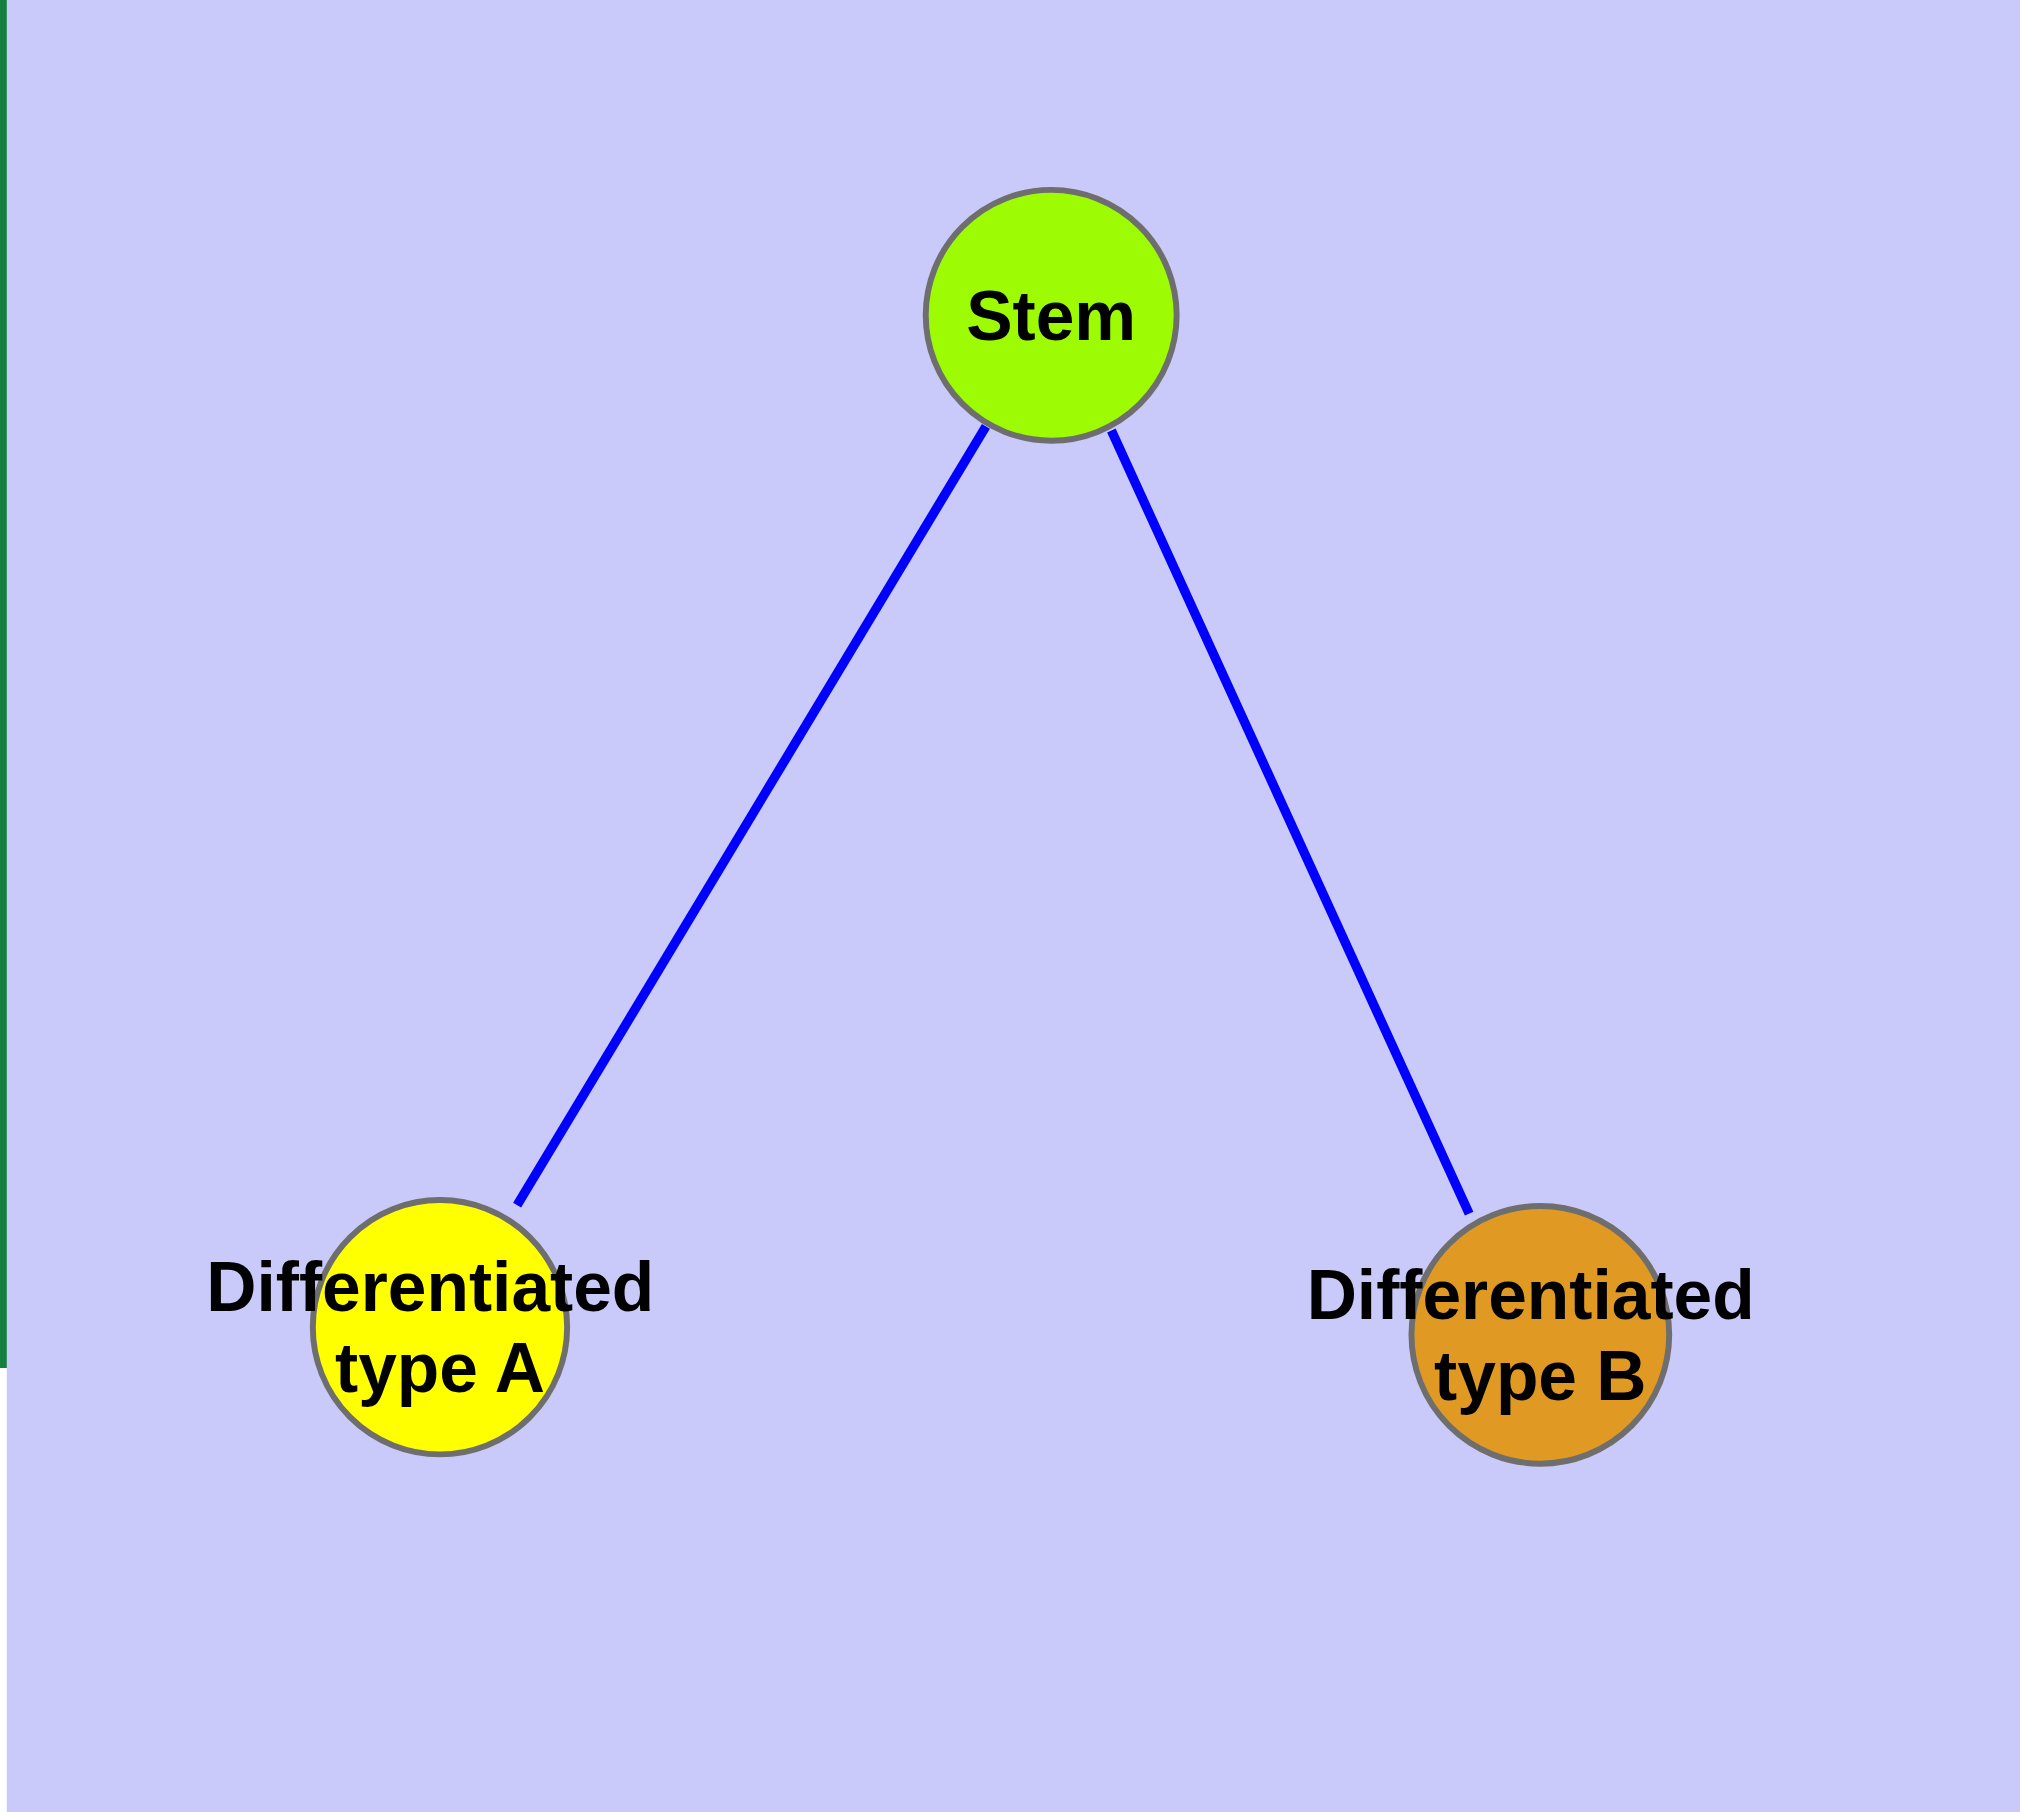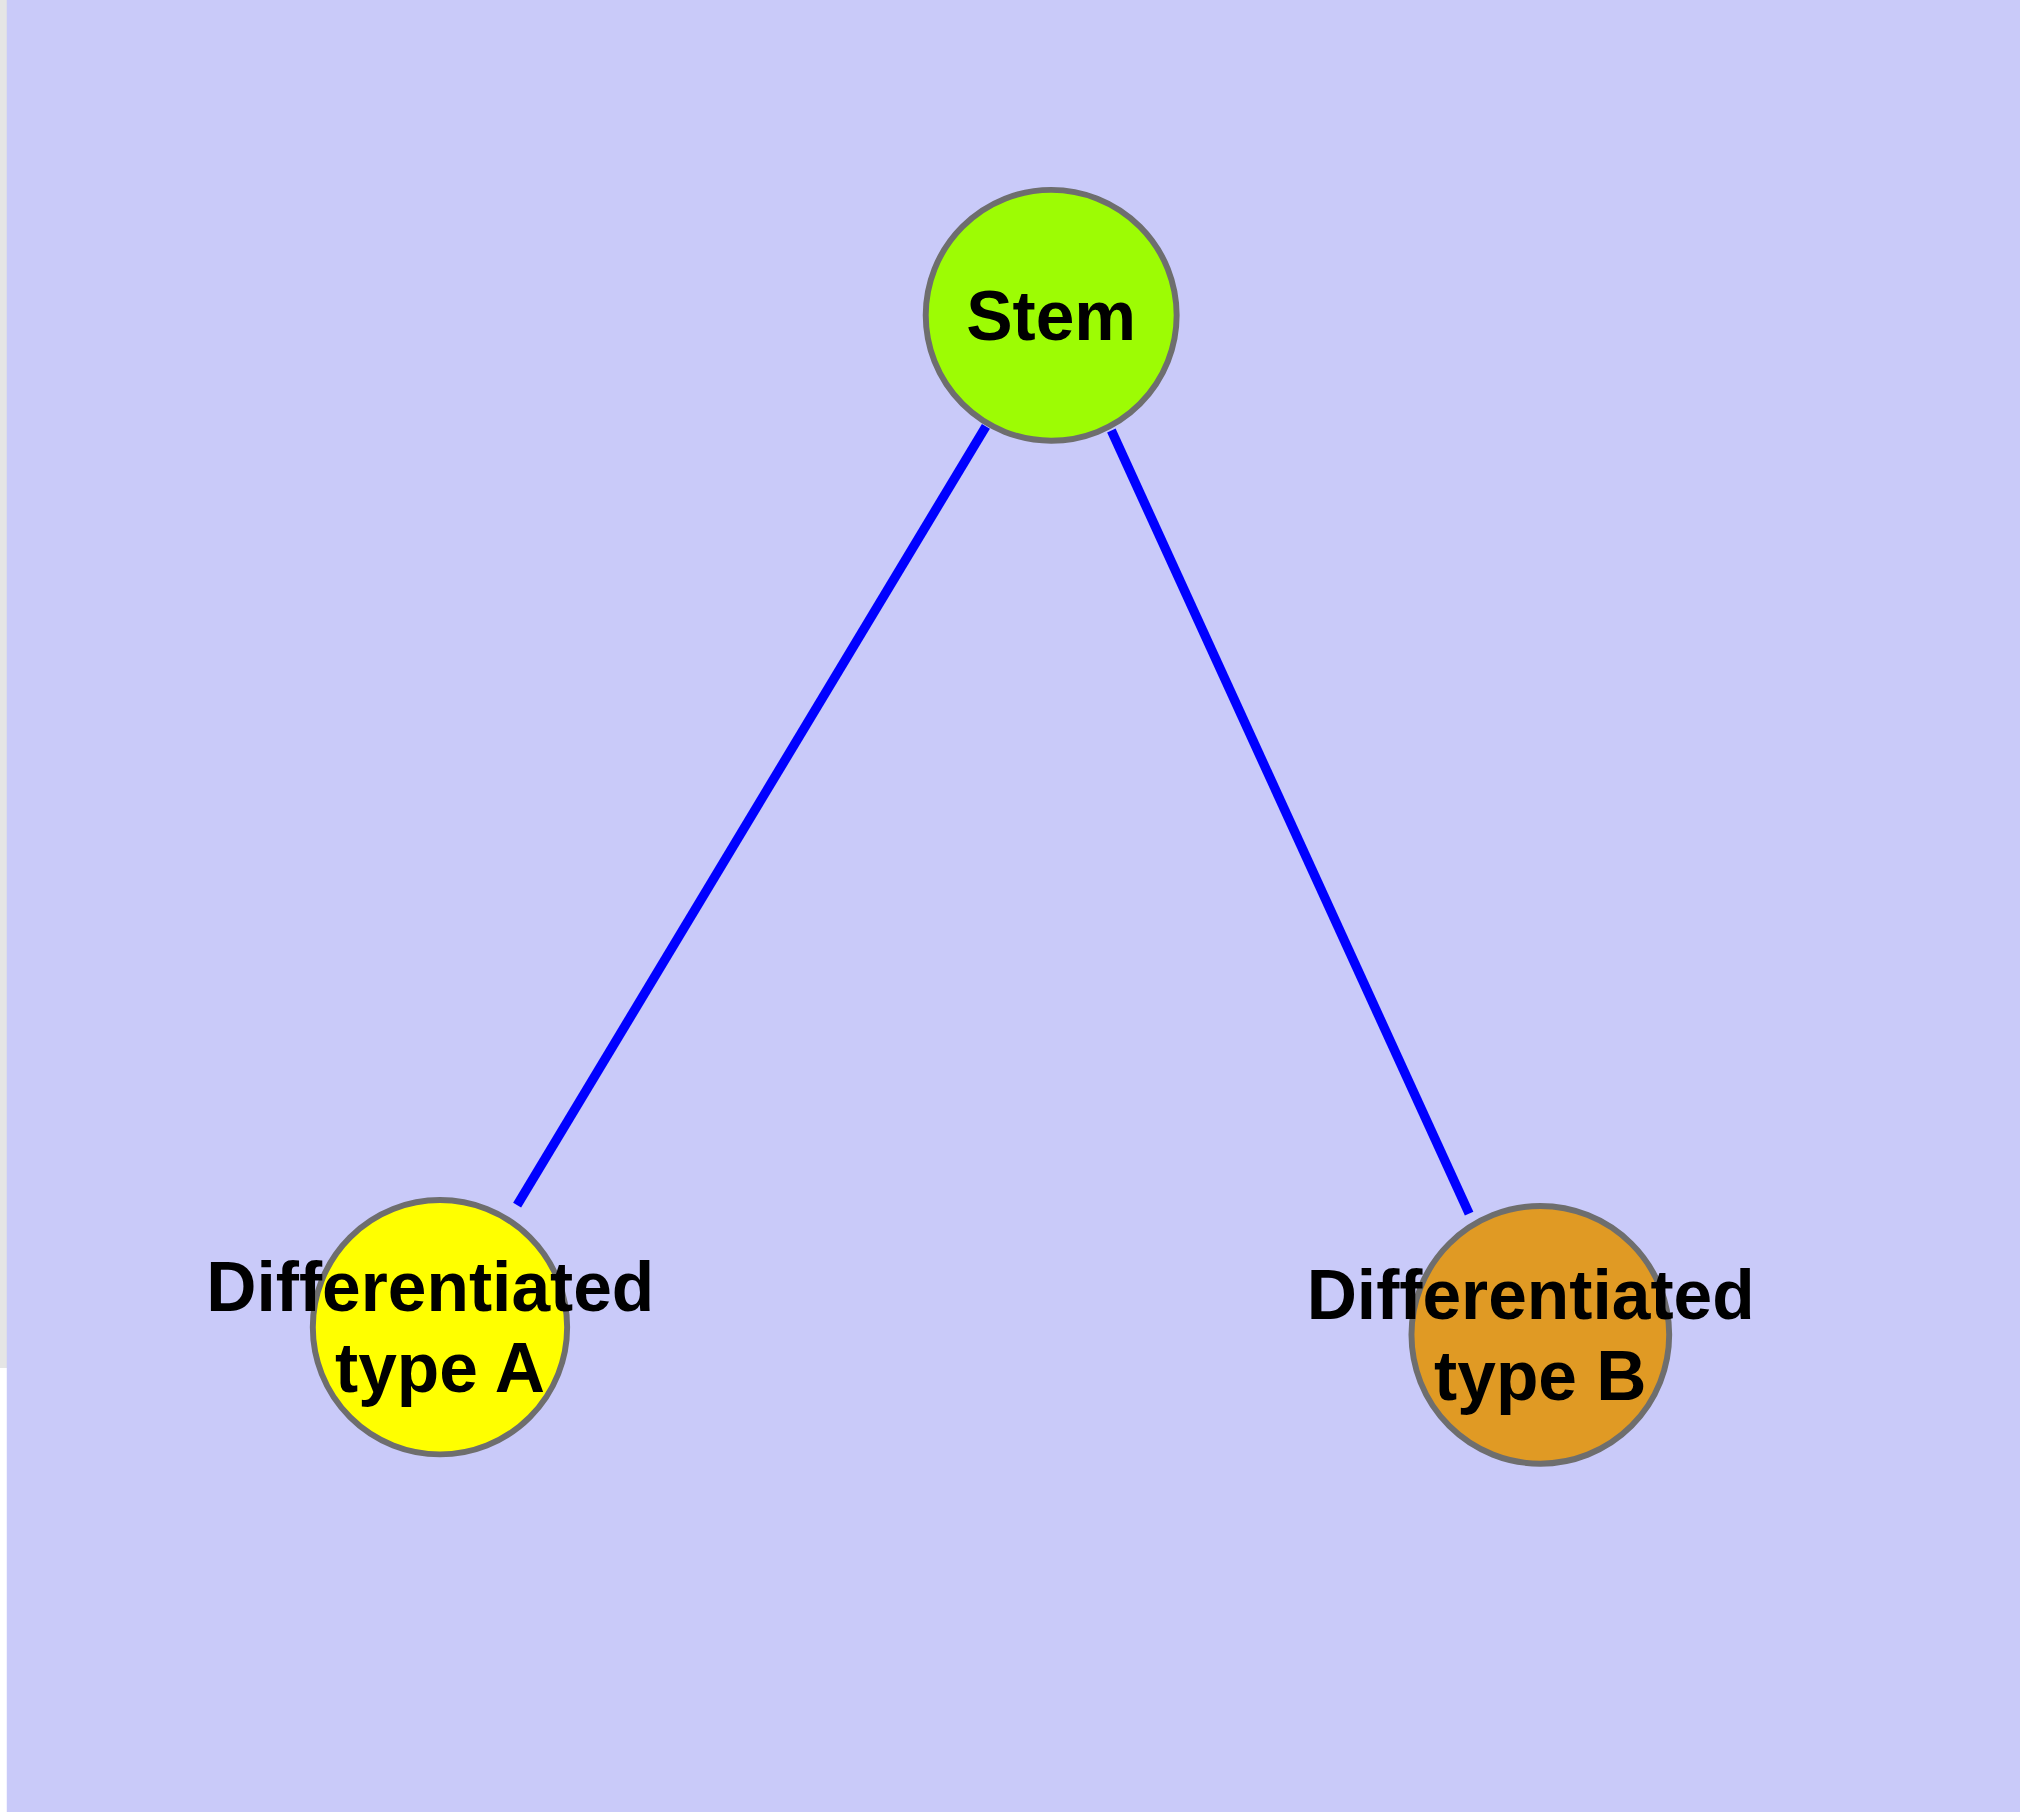--- a/index.html
+++ b/index.html
@@ -31,21 +31,21 @@
   .node-label {
     font-family: "Liberation Sans", sans-serif;
     font-weight: bold;
     fill: #000000;
     paint-order: normal;
   }
 </style>
 </head>
 <body style="background: rgb(255, 255, 255);">
 
-<div id="stage" style="width: 2021px; height: 1368px; background: #e5e5e5;">
+<div id="stage" style="width: 2021px; height: 1368px; background: #15803d;">
   <svg id="graph-svg" viewBox="0 0 2384 2138" preserveAspectRatio="none" xmlns="http://www.w3.org/2000/svg">
 
     <rect id="plot-bg" x="8" y="0" width="2376" height="2138" fill="#c9caf9"></rect>
 
     <g id="edge-layer">
       <line id="edge-0" x1="1163" y1="503" x2="610" y2="1422" stroke="#0000ff" stroke-width="11" stroke-linecap="butt"></line>
       <line id="edge-1" x1="1311" y1="508" x2="1733" y2="1432" stroke="#0000ff" stroke-width="11" stroke-linecap="butt"></line>
     </g>
 
     <g id="node-layer">

